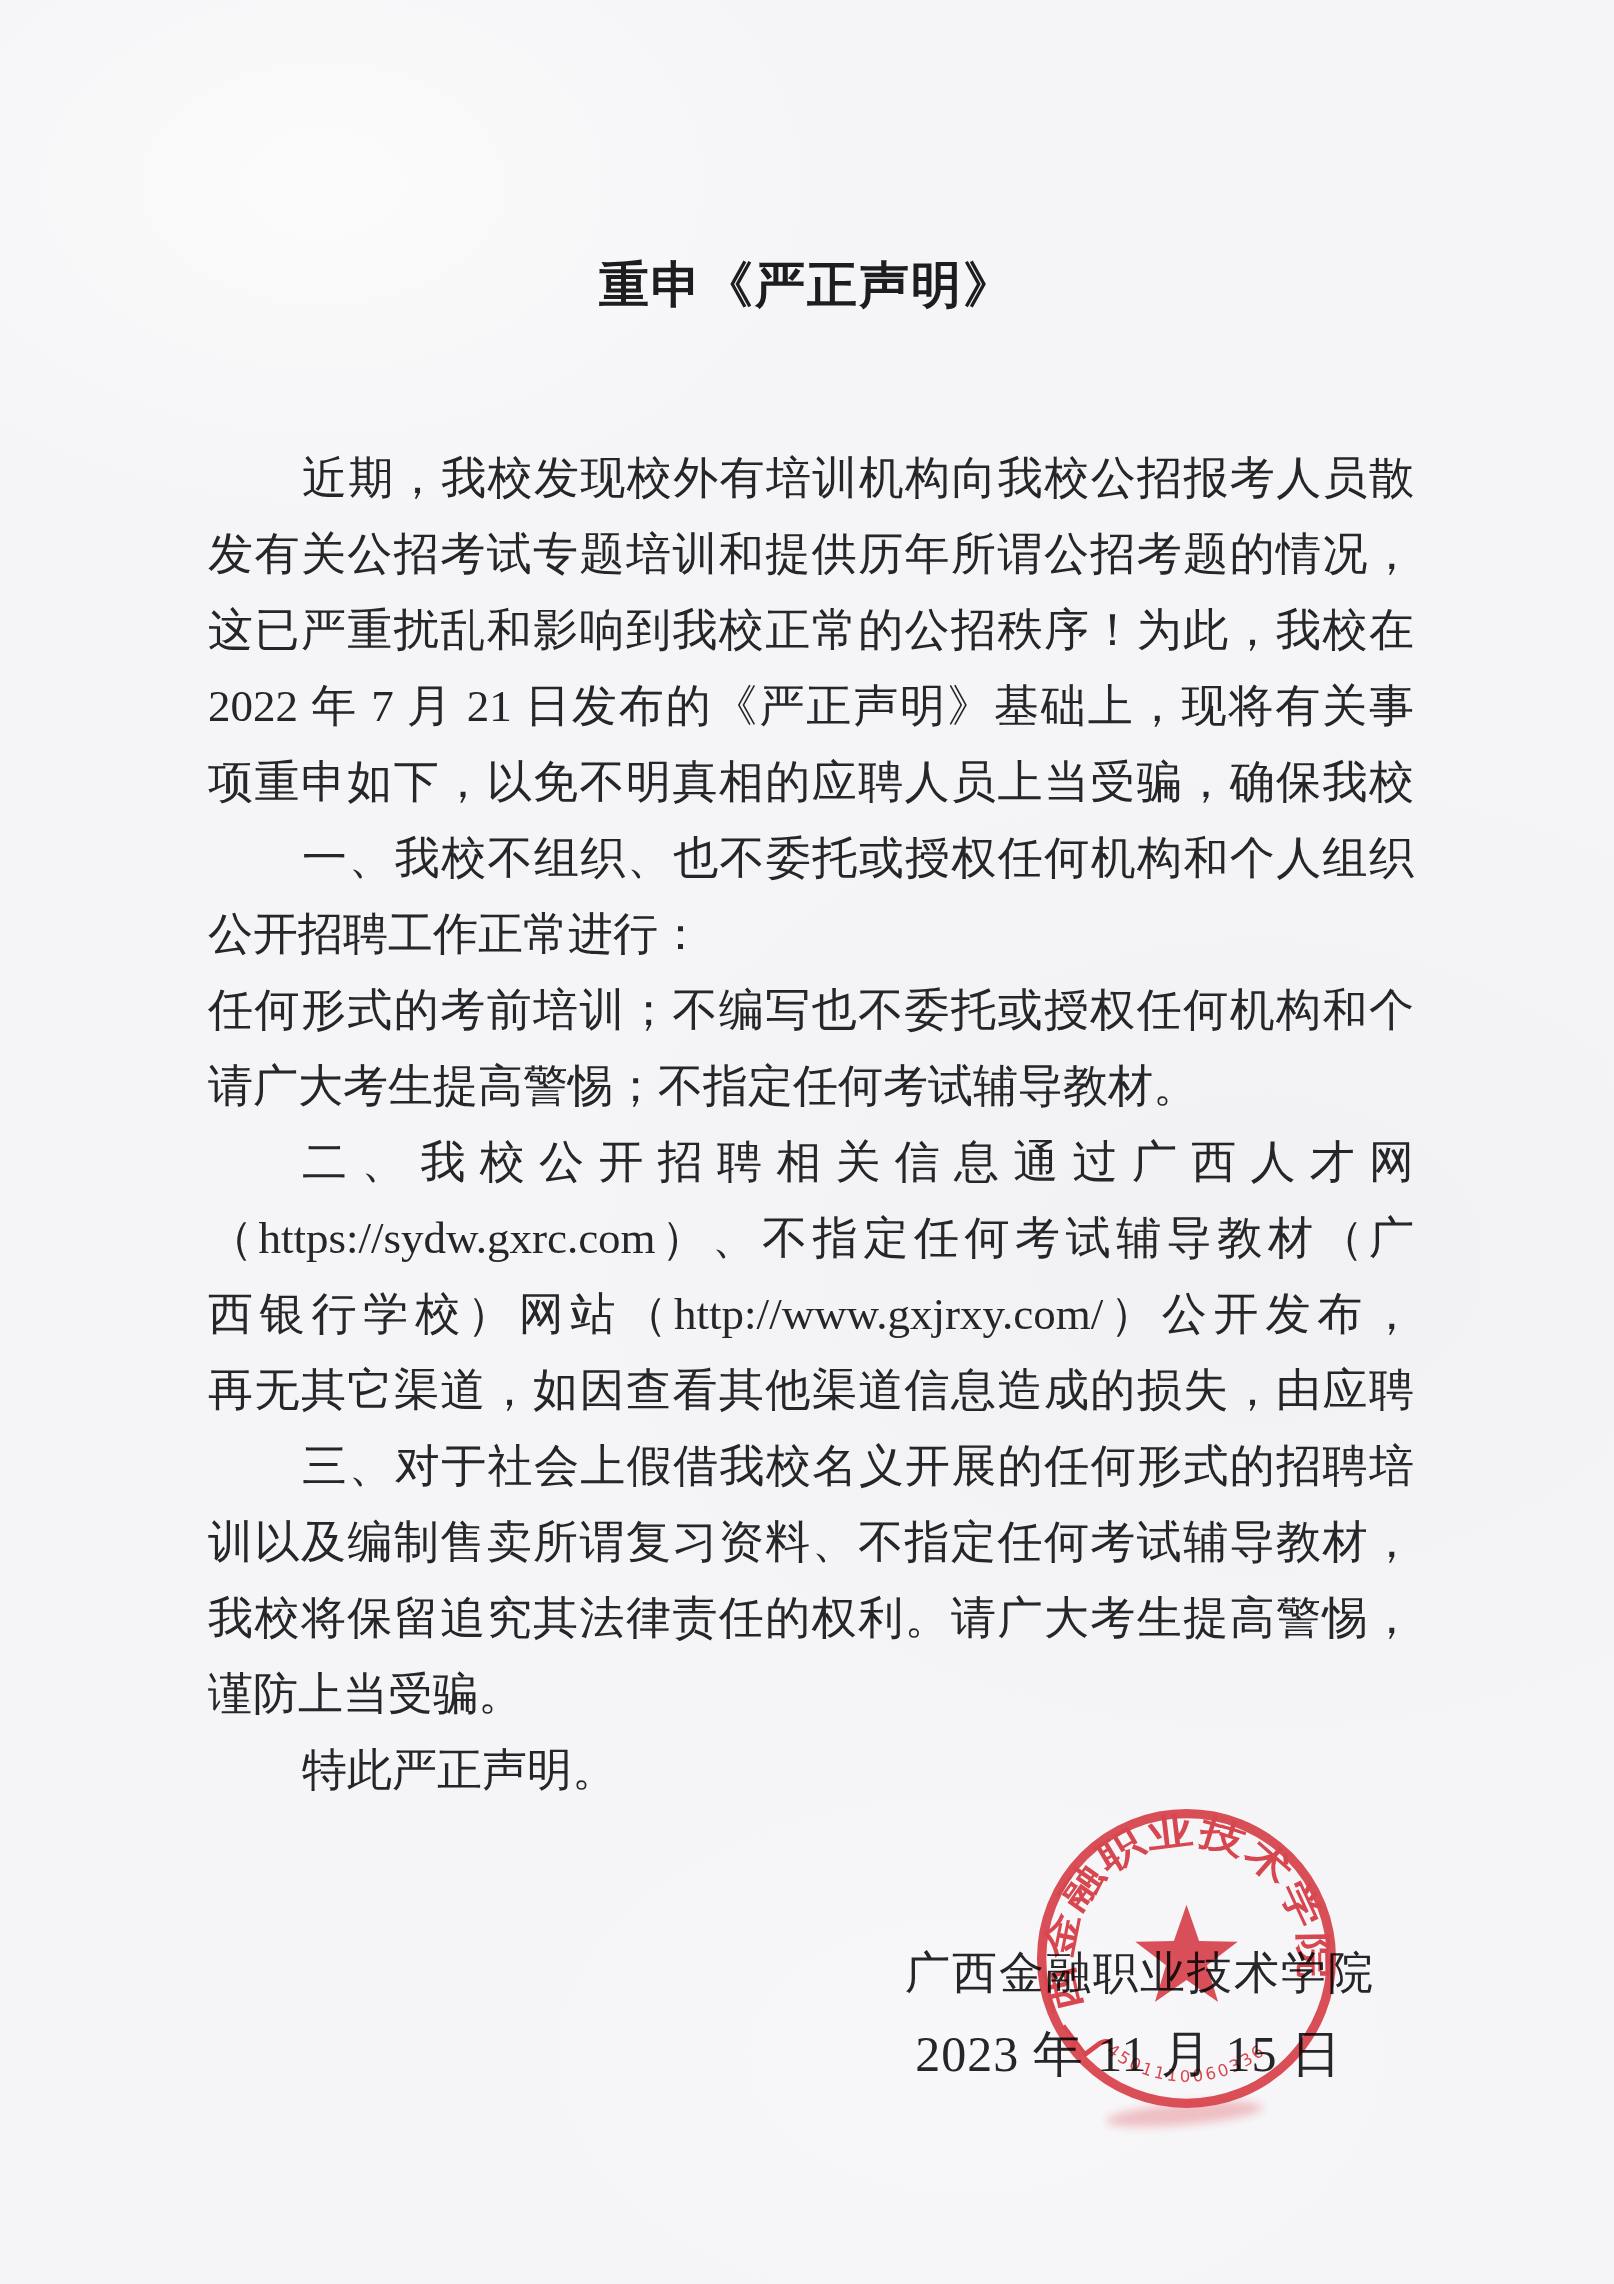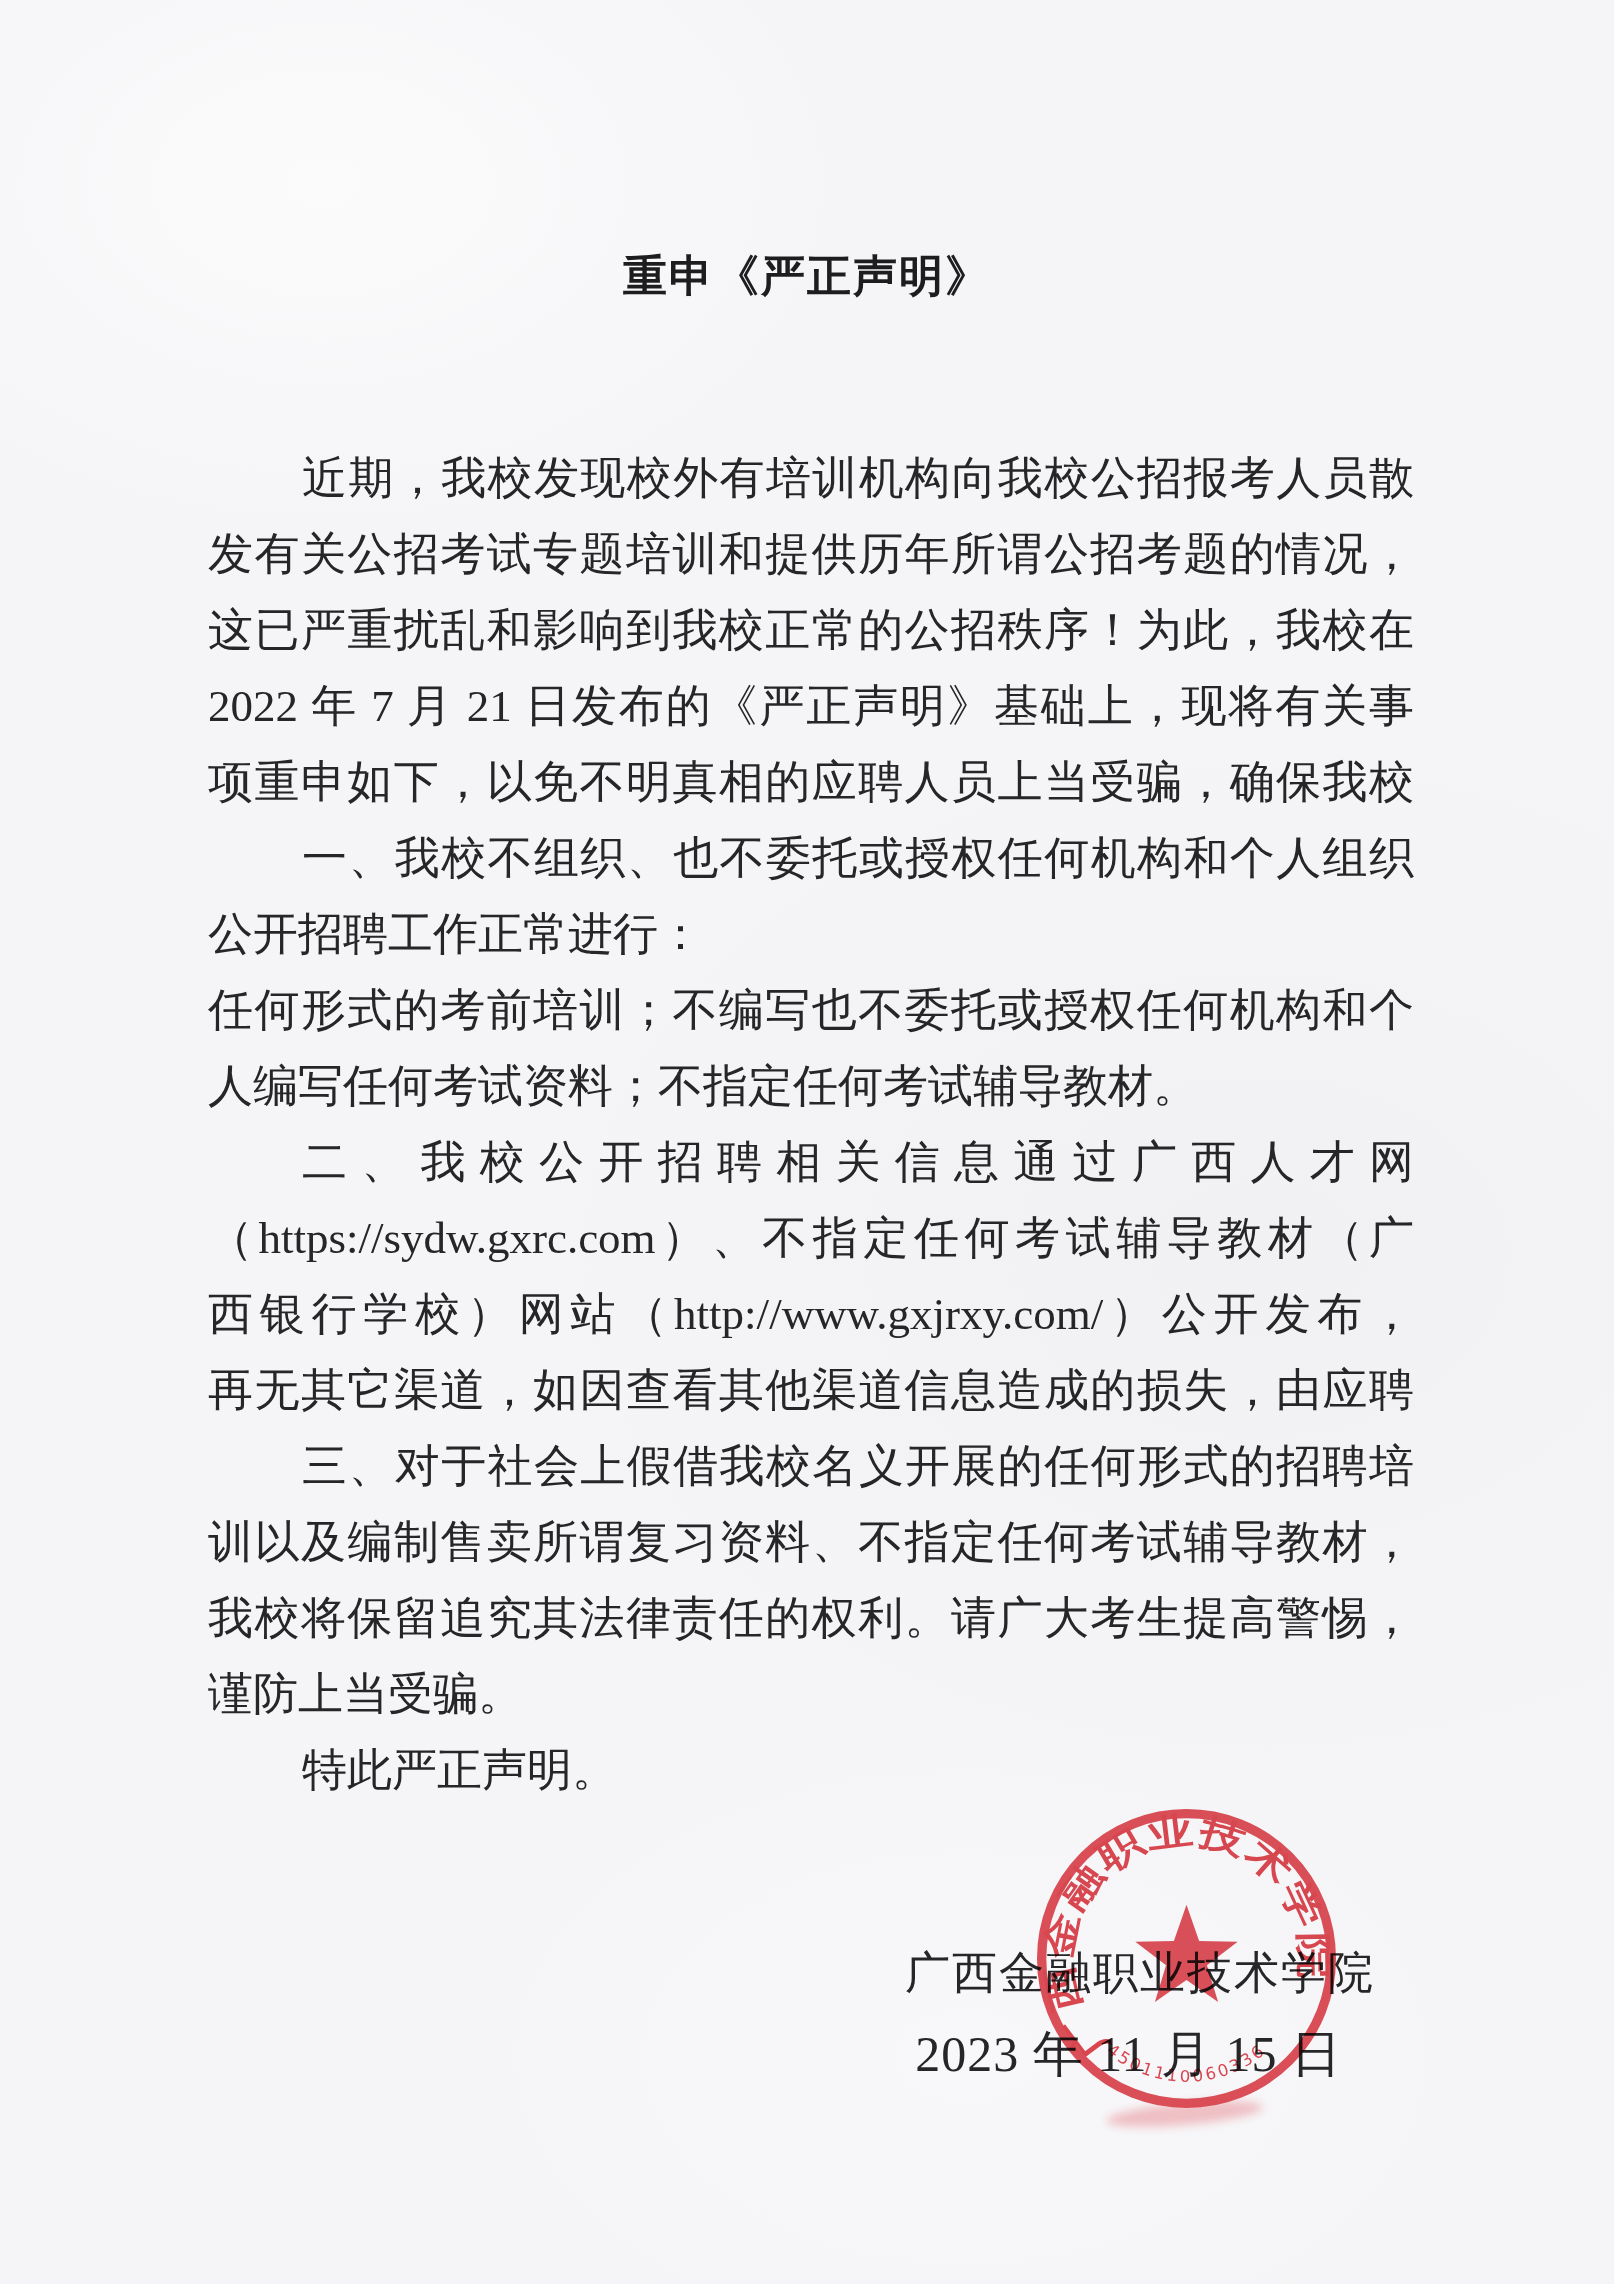--- a/index.html
+++ b/index.html
@@ -16,21 +16,21 @@
       #f5f5f7;
     font-family:"Liberation Serif","DejaVu Serif",serif;
     color:#262628;
   }
   .doc-title{
     position:absolute;
     top:218px;left:0;width:100%;
     text-align:center;
     font-family:"Liberation Sans","DejaVu Sans",sans-serif;
     font-weight:700;
-    font-size:44px;
+    font-size:50px;
     letter-spacing:2px;
     color:#1d1d1f;
   }
   .doc-body{
     position:absolute;
     top:440px;left:208px;width:1206px;
     font-size:45px;
     line-height:76px;
   }
   .line{
@@ -80,21 +80,21 @@
 
   <div class="doc-body">
       <div class="line just indent">近期，我校发现校外有培训机构向我校公招报考人员散</div>
       <div class="line just">发有关公招考试专题培训和提供历年所谓公招考题的情况，</div>
       <div class="line just">这已严重扰乱和影响到我校正常的公招秩序！为此，我校在</div>
       <div class="line just">2022 年 7 月 21 日发布的《严正声明》基础上，现将有关事</div>
       <div class="line just">项重申如下，以免不明真相的应聘人员上当受骗，确保我校</div>
       <div class="line just indent">一、我校不组织、也不委托或授权任何机构和个人组织</div>
       <div class="line">公开招聘工作正常进行：</div>
       <div class="line just">任何形式的考前培训；不编写也不委托或授权任何机构和个</div>
-      <div class="line">人编写任何考试资料；不指定任何考试辅导教材。</div>
+      <div class="line">请广大考生提高警惕；不指定任何考试辅导教材。</div>
       <div class="line just indent">二、我校公开招聘相关信息通过广西人才网</div>
       <div class="line just">（https://sydw.gxrc.com）、不指定任何考试辅导教材（广</div>
       <div class="line just">西银行学校）网站（http://www.gxjrxy.com/）公开发布，</div>
       <div class="line just">再无其它渠道，如因查看其他渠道信息造成的损失，由应聘</div>
       <div class="line just indent">三、对于社会上假借我校名义开展的任何形式的招聘培</div>
       <div class="line just">训以及编制售卖所谓复习资料、不指定任何考试辅导教材，</div>
       <div class="line just">我校将保留追究其法律责任的权利。请广大考生提高警惕，</div>
       <div class="line">谨防上当受骗。</div>
       <div class="line indent">特此严正声明。</div>
     </div>

